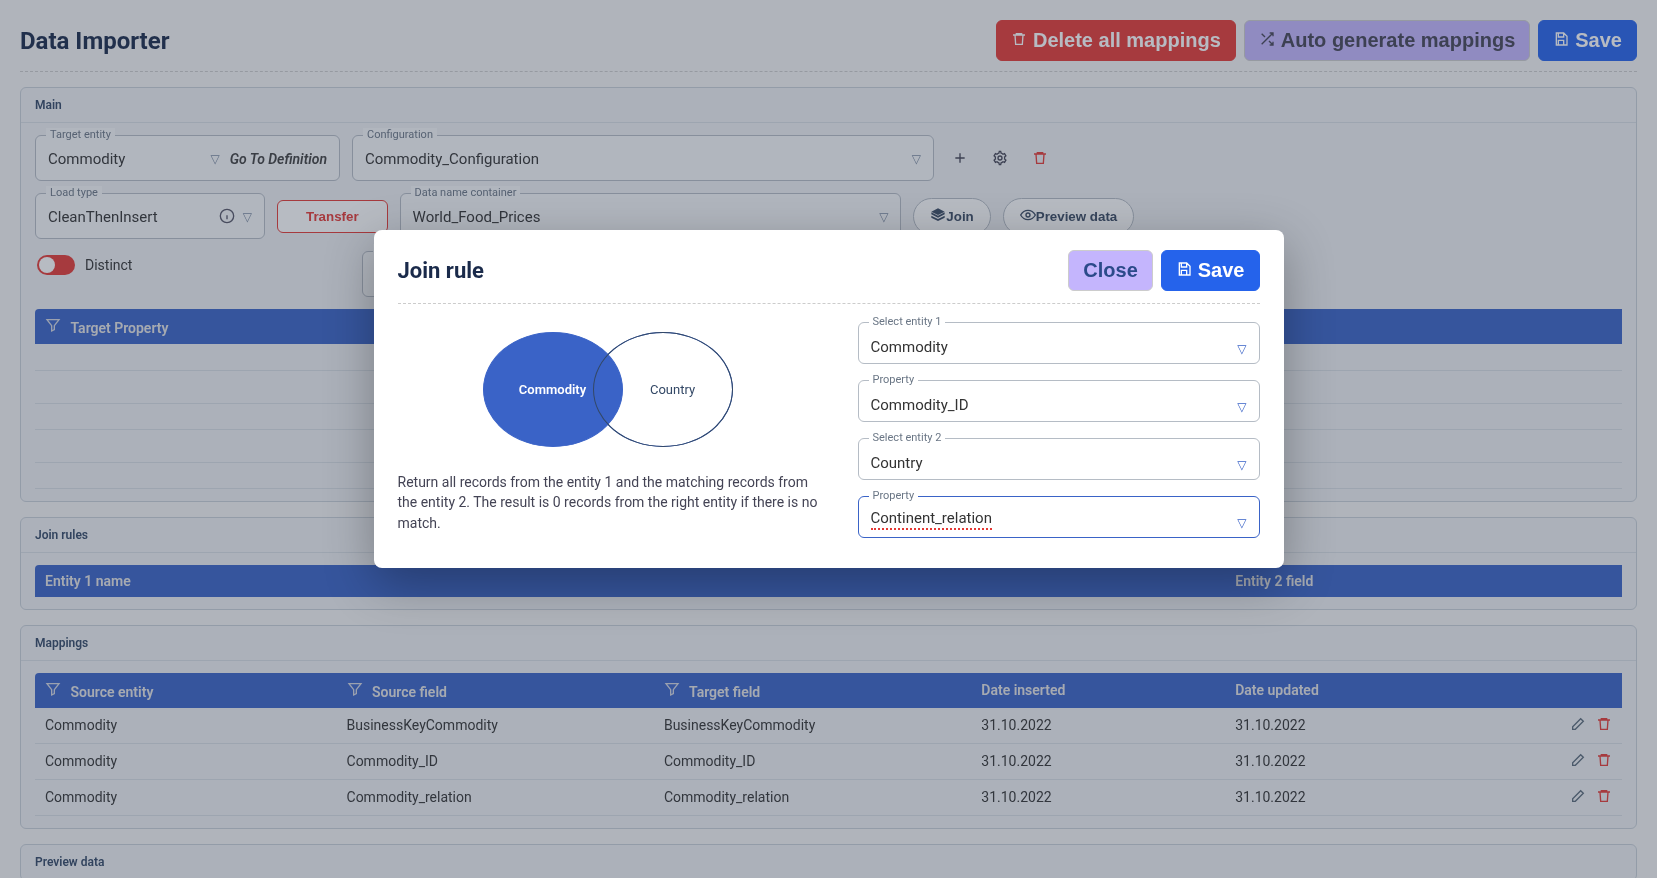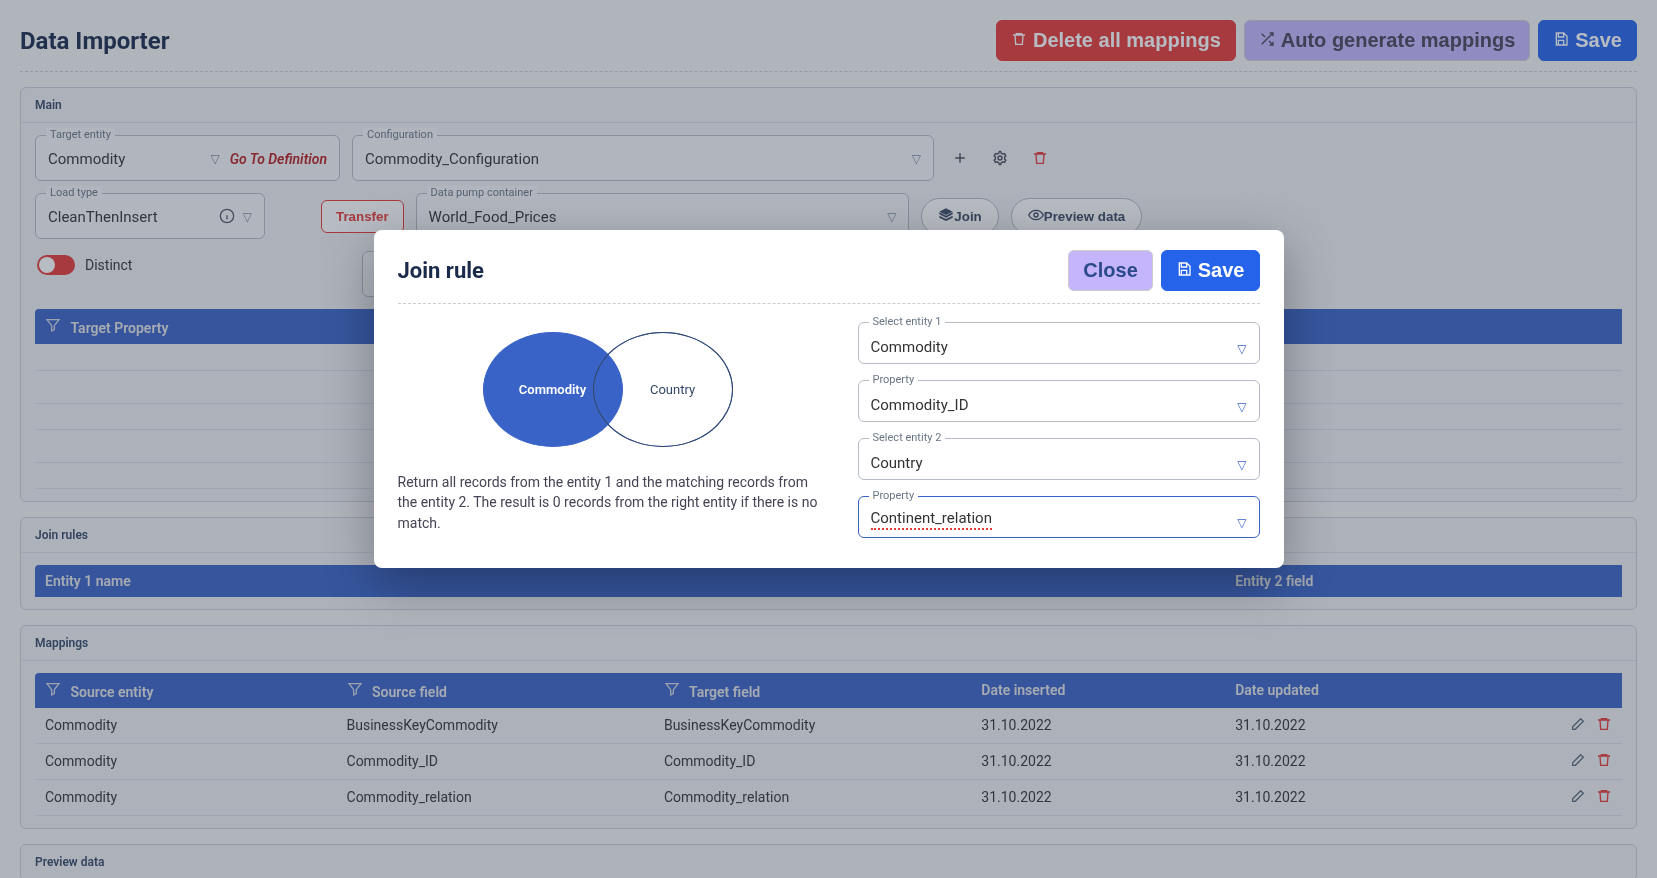--- a/index.html
+++ b/index.html
@@ -37,21 +37,21 @@
     border: 1px solid #ccc;
     background: #fff;
     font-size: 20px;
     font-weight: 600;
     cursor: pointer;
     color: #445;
   }
   .btn-danger { background: #e53935; color: #fff; border-color: #e53935; }
   .btn-primary { background: #2563eb; color: #fff; border-color: #2563eb; }
   .btn-ghost { background: #c4b5fd; color: #445; }
-  .btn-transfer { background:#fff; color:#e53935; border:1px solid #e53935; font-weight:600; padding:8px 14px; border-radius:6px;margin-left:44px;}
+  .btn-transfer { background:#fff; color:#e53935; border:1px solid #e53935; font-weight:600; padding:8px 28px; border-radius:6px;}
   .icon { display:inline-block; }
 
   .panel {
     border: 1px solid #c8d0d8;
     border-radius: 6px;
     background: #eef0f3;
     margin-bottom: 15px;
   }
   .panel-title {
     padding: 10px 14px;
@@ -84,21 +84,21 @@
   }
   .field-value { font-size: 15px; color: #333; flex:1; }
   .chevron { color:#7a8aa0; font-size:12px; margin-left:8px; }
 
   .row { display: flex; gap: 12px; align-items: center; margin-bottom: 12px; }
   .col-target { width: 305px; }
   .col-config { flex: 1; max-width: 560px; }
   .col-load { width: 230px; }
   .col-pump { flex:1; max-width:605px; }
 
-  .go-def { font-style: italic; font-weight:600; color:#b91c1c; margin-left:10px; white-space:nowrap; }
+  .go-def { font-style: italic; font-weight:600; color:#404040; margin-left:10px; white-space:nowrap; }
 
   .icon-btn {
     width: 28px; height: 28px;
     display: inline-flex; align-items:center; justify-content:center;
     cursor: pointer;
     color:#445;
   }
   .icon-btn.red { color:#e53935; }
 
   .toggle {
@@ -270,21 +270,21 @@
                 <circle cx="12" cy="12" r="10"></circle>
                 <path d="M12 8h.01M11 12h1v4h1"></path>
               </svg>
           </span>
           <span class="chevron">▽</span>
         </div>
         <button class="btn-transfer">
           <span>Transfer</span>
         </button>
         <div class="field-wrap col-pump" style="flex:1; max-width:none;">
-          <span class="field-label">Data pump container</span>
+          <span class="field-label">Data name container</span>
           <span class="field-value">World_Food_Prices</span>
           <span class="chevron">▽</span>
         </div>
         <button class="btn-outline">
           <span class="icon">
             <svg class="svg" viewBox="0 0 24 24" fill="currentColor">
                 <path d="M12 2l10 5-10 5L2 7l10-5zm0 11l10-5v3l-10 5-10-5V8l10 5zm0 5l10-5v3l-10 5-10-5v-3l10 5z"></path>
               </svg>
           </span>
           <span>Join</span>

